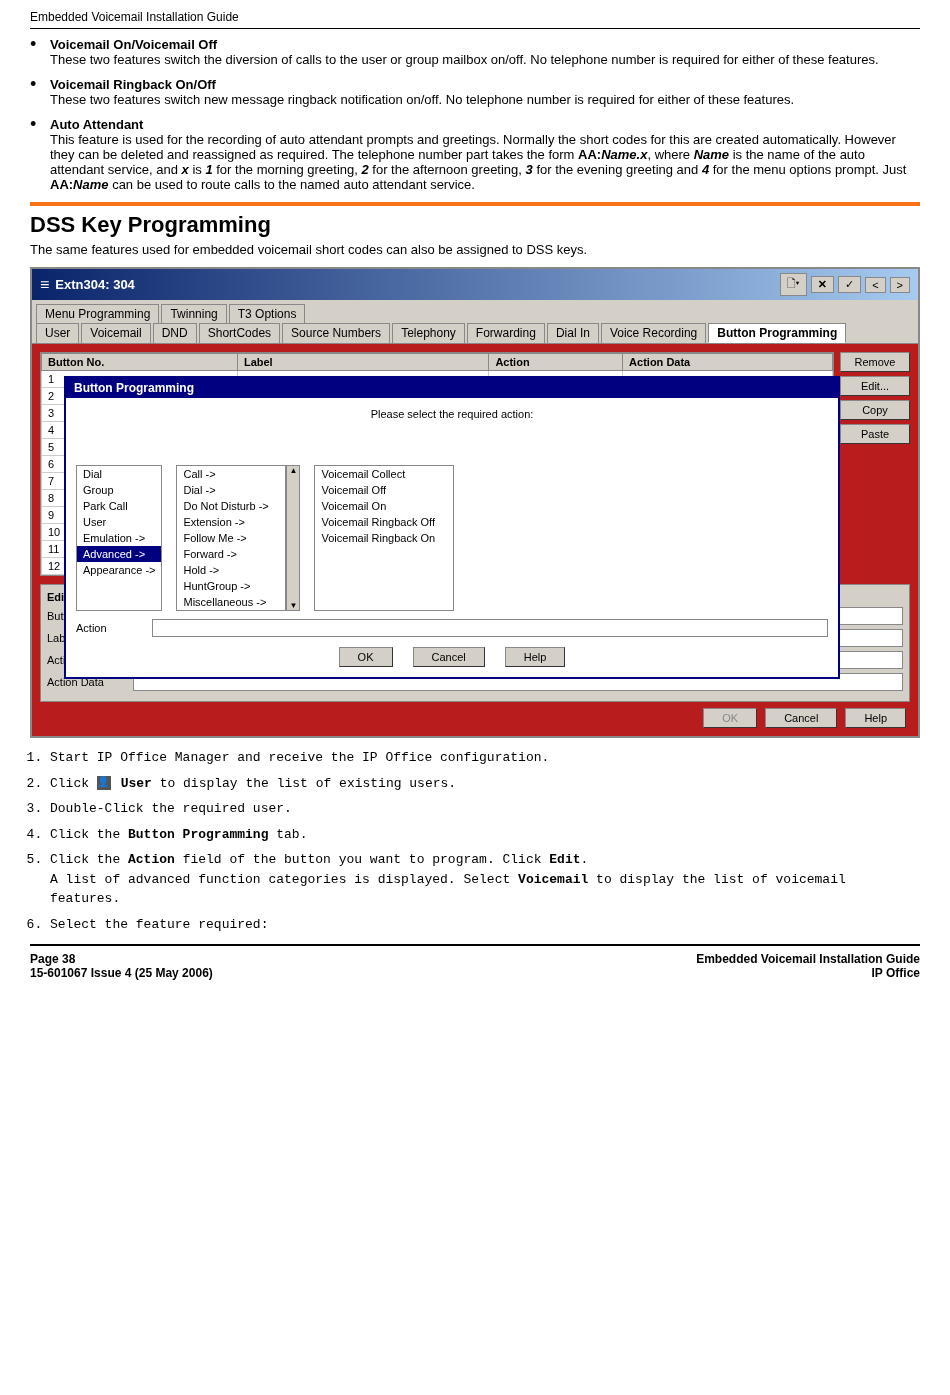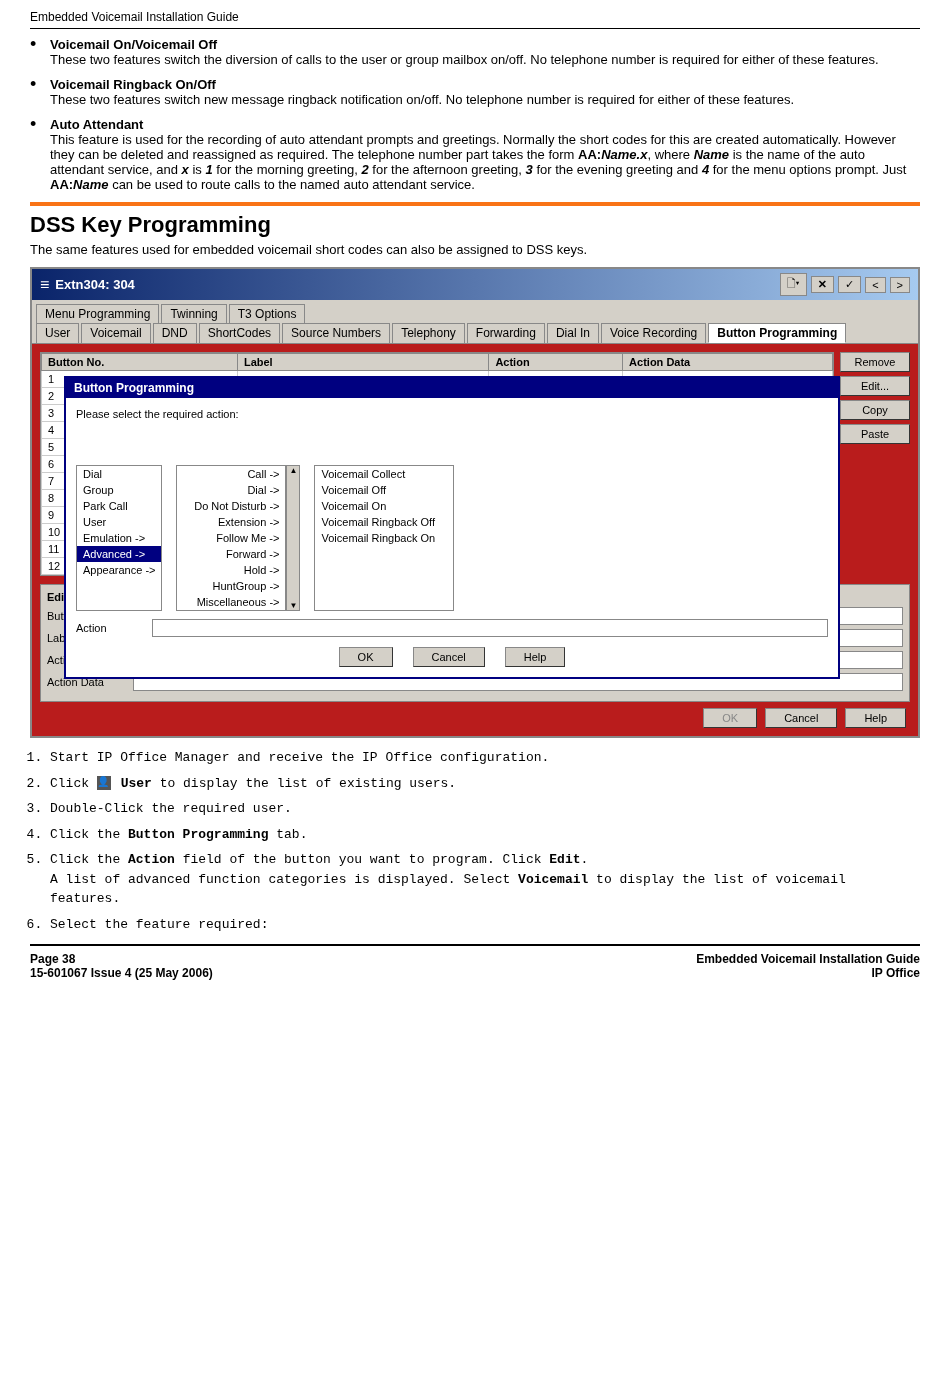--- a/index.html
+++ b/index.html
@@ -374,35 +374,35 @@
                     <td></td>
                     <td></td>
                     <td></td>
                   </tr>
               </tbody>
             </table>
           </div>
 
           <div class="bp-popup" style="position:absolute; top:20px; left:20px; right:-10px; z-index:10;">
             <div class="bp-popup-title">Button Programming</div>
-            <div style="font-size:11px; margin-bottom:6px;">Please select the required action:</div>
+            <div style="font-size:11px; margin-bottom:6px;text-align:center;">Please select the required action:</div>
             <div class="bp-popup-body">
 
               <div class="bp-list" style="min-width:85px;">
                 <div class="bp-list-item">Dial</div>
                 <div class="bp-list-item">Group</div>
                 <div class="bp-list-item">Park Call</div>
                 <div class="bp-list-item">User</div>
                 <div class="bp-list-item">Emulation -&gt;</div>
                 <div class="bp-list-item selected">Advanced -&gt;</div>
                 <div class="bp-list-item">Appearance -&gt;</div>
               </div>
 
               <div style="position:relative; display:flex;">
-                <div class="bp-list" style="min-width:110px;text-align:right;">
+                <div class="bp-list" style="min-width:110px;">
                   <div class="bp-list-item">Call -&gt;</div>
                   <div class="bp-list-item">Dial -&gt;</div>
                   <div class="bp-list-item">Do Not Disturb -&gt;</div>
                   <div class="bp-list-item">Extension -&gt;</div>
                   <div class="bp-list-item">Follow Me -&gt;</div>
                   <div class="bp-list-item">Forward -&gt;</div>
                   <div class="bp-list-item">Hold -&gt;</div>
                   <div class="bp-list-item">HuntGroup -&gt;</div>
                   <div class="bp-list-item">Miscellaneous -&gt;</div>
                 </div>

